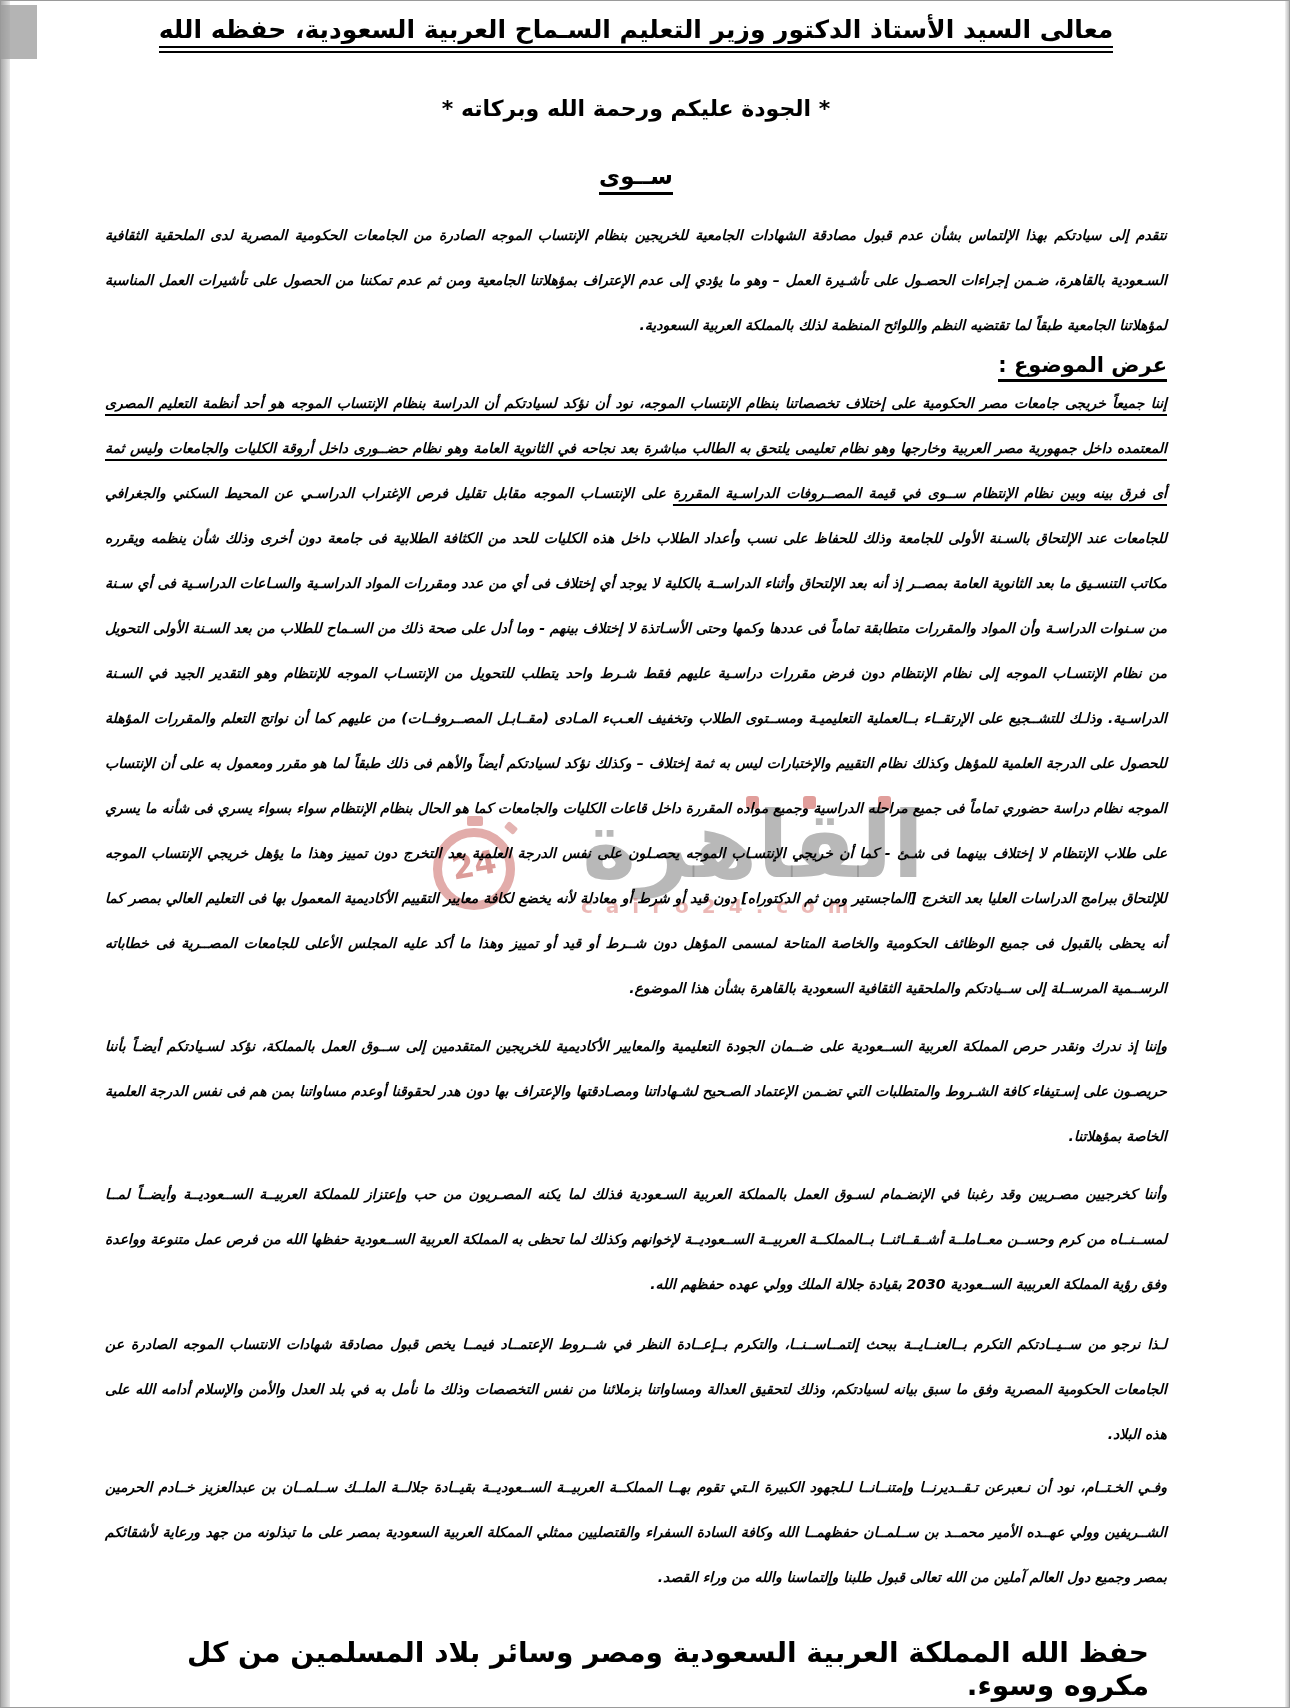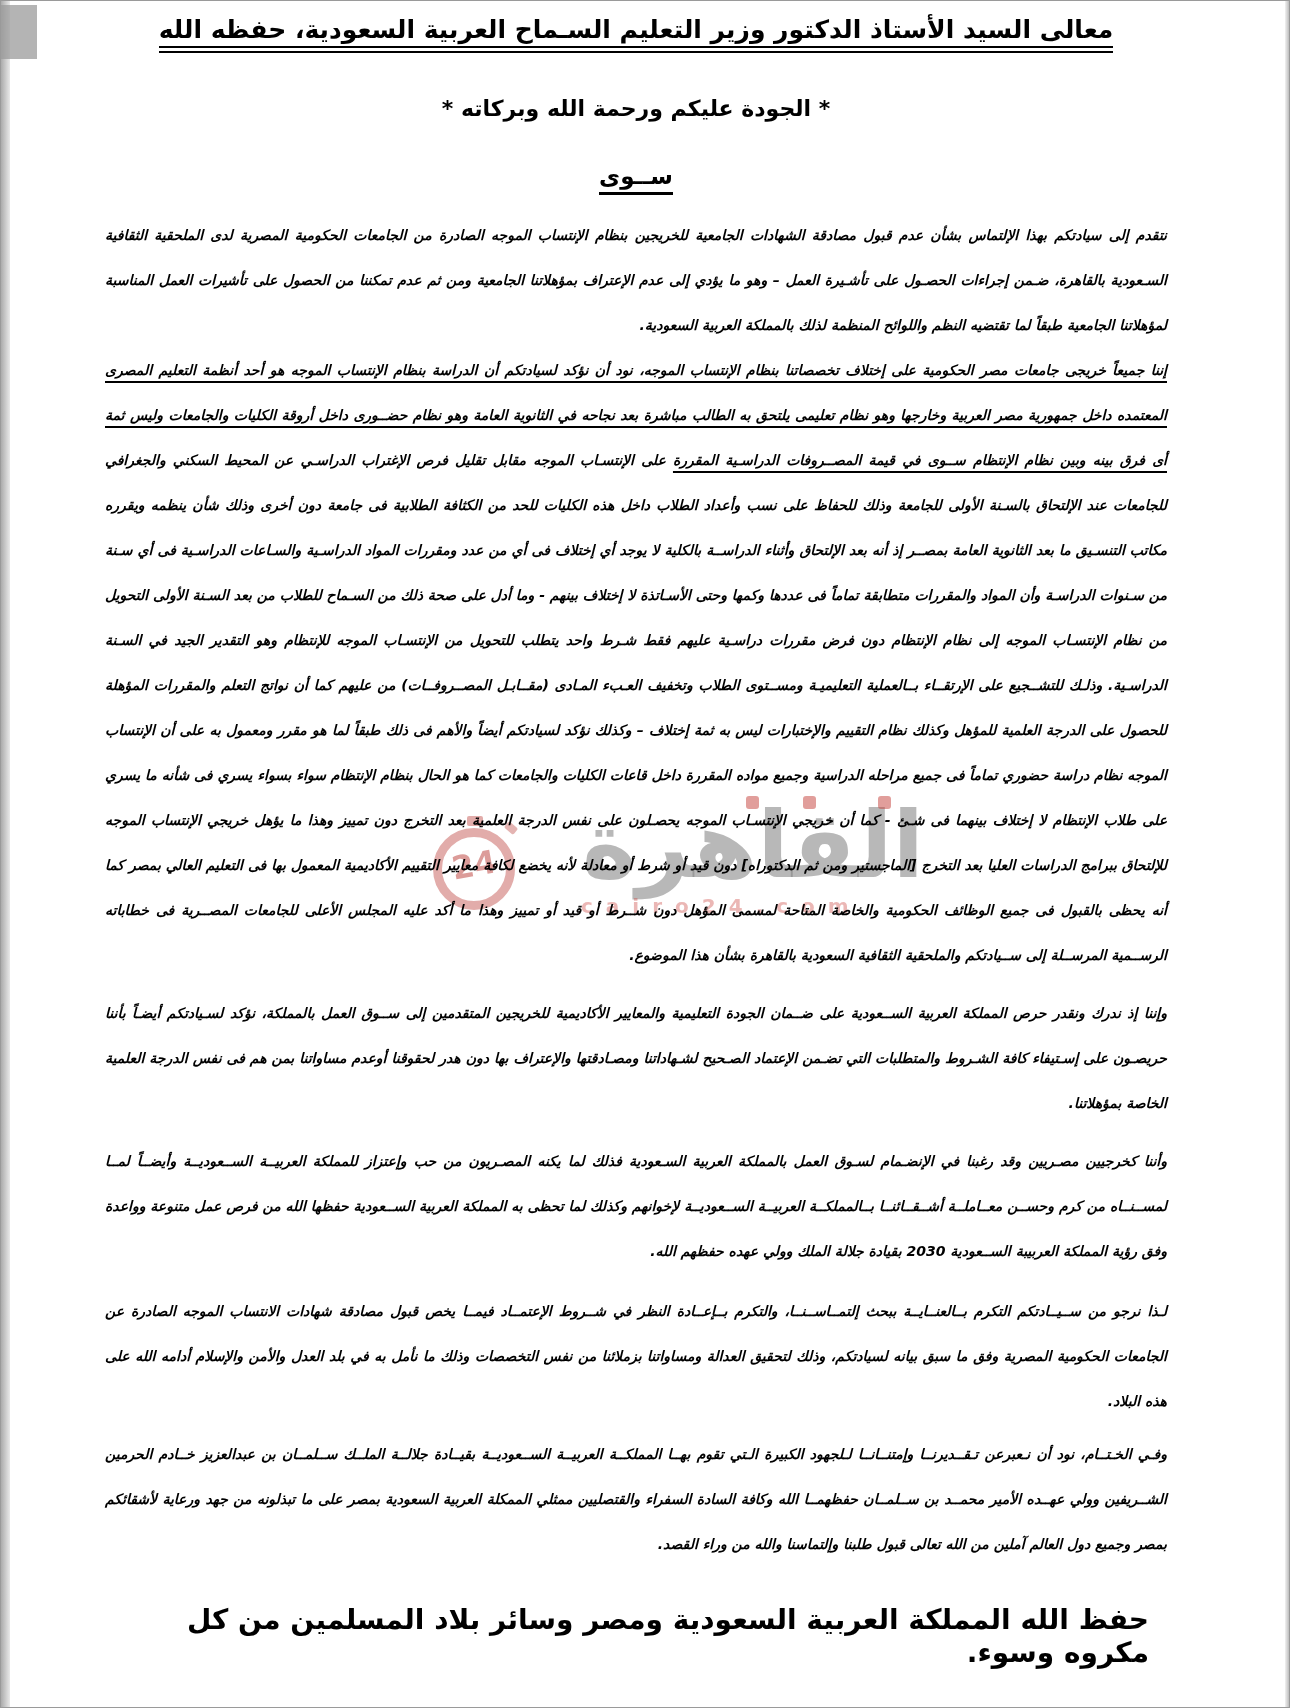--- a/index.html
+++ b/index.html
@@ -114,20 +114,23 @@
     </div>
 
     <div class="salam">* الجودة عليكم ورحمة الله وبركاته *</div>
 
     <div class="iltimas">
       <span class="u1">ســوى</span>
     </div>
 
     <div class="para p1">نتقدم إلى سيادتكم بهذا الإلتماس بشأن عدم قبول مصادقة الشهادات الجامعية للخريجين بنظام الإنتساب الموجه الصادرة من الجامعات الحكومية المصرية لدى الملحقية الثقافية السـعودية بالقاهرة، ضـمن إجراءات الحصـول على تأشـيرة العمل – وهو ما يؤدي إلى عدم الإعتراف بمؤهلاتنا الجامعية ومن ثم عدم تمكننا من الحصول على تأشيرات العمل المناسبة لمؤهلاتنا الجامعية طبقاً لما تقتضيه النظم واللوائح المنظمة لذلك بالمملكة العربية السعودية.</div>
 
+    <div class="h-subject">
+      <span class="u1">عرض الموضوع :</span>
+    </div>
 
     <div class="para p2"><span class="uline">إننا جميعاً خريجى جامعات مصر الحكومية على إختلاف تخصصاتنا بنظام الإنتساب الموجه، نود أن نؤكد لسيادتكم أن الدراسة بنظام الإنتساب الموجه هو أحد أنظمة التعليم المصرى المعتمده داخل جمهورية مصر العربية وخارجها وهو نظام تعليمى يلتحق به الطالب مباشرة بعد نجاحه في الثانوية العامة وهو نظام حضــورى داخل أروقة الكليات والجامعات وليس ثمة أى فرق بينه وبين نظام الإنتظام ســوى في قيمة المصــروفات الدراسـية المقررة</span><span> على الإنتسـاب الموجه مقابل تقليل فرص الإغتراب الدراسـي عن المحيط السكني والجغرافي للجامعات عند الإلتحاق بالسـنة الأولى للجامعة وذلك للحفاظ على نسب وأعداد الطلاب داخل هذه الكليات للحد من الكثافة الطلابية فى جامعة دون أخرى وذلك شأن ينظمه ويقرره مكاتب التنسـيق ما بعد الثانوية العامة بمصــر إذ أنه بعد الإلتحاق وأثناء الدراســة بالكلية لا يوجد أي إختلاف فى أي من عدد ومقررات المواد الدراسـية والسـاعات الدراسـية فى أي سـنة من سـنوات الدراسـة وأن المواد والمقررات متطابقة تماماً فى عددها وكمها وحتى الأسـاتذة لا إختلاف بينهم - وما أدل على صحة ذلك من السـماح للطلاب من بعد السـنة الأولى التحويل من نظام الإنتسـاب الموجه إلى نظام الإنتظام دون فرض مقررات دراسـية عليهم فقط شـرط واحد يتطلب للتحويل من الإنتسـاب الموجه للإنتظام وهو التقدير الجيد في السـنة الدراسـية. وذلـك للتشــجيع على الإرتقــاء بــالعملية التعليميـة ومســتوى الطلاب وتخفيف العـبء المـادى (مقــابـل المصــروفــات) من عليهم كما أن نواتج التعلم والمقررات المؤهلة للحصول على الدرجة العلمية للمؤهل وكذلك نظام التقييم والإختبارات ليس به ثمة إختلاف – وكذلك نؤكد لسيادتكم أيضاً والأهم فى ذلك طبقاً لما هو مقرر ومعمول به على أن الإنتساب الموجه نظام دراسة حضوري تماماً فى جميع مراحله الدراسية وجميع مواده المقررة داخل قاعات الكليات والجامعات كما هو الحال بنظام الإنتظام سواء بسواء يسري فى شأنه ما يسري على طلاب الإنتظام لا إختلاف بينهما فى شـئ - كما أن خريجي الإنتسـاب الموجه يحصـلون على نفس الدرجة العلمية بعد التخرج دون تمييز وهذا ما يؤهل خريجي الإنتساب الموجه للإلتحاق ببرامج الدراسات العليا بعد التخرج [الماجستير ومن ثم الدكتوراه] دون قيد أو شرط أو معادلة لأنه يخضع لكافة معايير التقييم الأكاديمية المعمول بها فى التعليم العالي بمصر كما أنه يحظى بالقبول فى جميع الوظائف الحكومية والخاصة المتاحة لمسمى المؤهل دون شــرط أو قيد أو تمييز وهذا ما أكد عليه المجلس الأعلى للجامعات المصــرية فى خطاباته الرســمية المرســلة إلى ســيادتكم والملحقية الثقافية السعودية بالقاهرة بشأن هذا الموضوع.</span></div>
 
     <div class="para p3">وإننا إذ ندرك ونقدر حرص المملكة العربية الســعودية على ضــمان الجودة التعليمية والمعايير الأكاديمية للخريجين المتقدمين إلى ســوق العمل بالمملكة، نؤكد لسـيادتكم أيضـاً بأننا حريصـون على إسـتيفاء كافة الشـروط والمتطلبات التي تضـمن الإعتماد الصـحيح لشـهاداتنا ومصـادقتها والإعتراف بها دون هدر لحقوقنا أوعدم مساواتنا بمن هم فى نفس الدرجة العلمية الخاصة بمؤهلاتنا.</div>
 
     <div class="para p4">وأننا كخرجيين مصـريين وقد رغبنا في الإنضـمام لسـوق العمل بالمملكة العربية السـعودية فذلك لما يكنه المصـريون من حب وإعتزاز للمملكة العربيــة الســعوديــة وأيضــاً لمــا لمســنــاه من كرم وحســن معــاملــة أشــقــائنــا بــالمملكــة العربيــة الســعوديــة لإخوانهم وكذلك لما تحظى به المملكة العربية الســعودية حفظها الله من فرص عمل متنوعة وواعدة وفق رؤية المملكة العربيبة الســعودية 2030 بقيادة جلالة الملك وولي عهده حفظهم الله.</div>
 
     <div class="para p5">لـذا نرجو من ســيــادتكم التكرم بــالعنــايــة ببحث إلتمــاســنــا، والتكرم بــإعــادة النظر في شــروط الإعتمــاد فيمــا يخص قبول مصادقة شهادات الانتساب الموجه الصادرة عن الجامعات الحكومية المصرية وفق ما سبق بيانه لسيادتكم، وذلك لتحقيق العدالة ومساواتنا بزملائنا من نفس التخصصات وذلك ما نأمل به في بلد العدل والأمن والإسلام أدامه الله على هذه البلاد.</div>
 
     <div class="para p6">وفـي الخـتــام، نود أن نـعبرعن تـقــديرنــا وإمتنــانــا لـلجهود الكبيرة الـتي تقوم بهــا المملكــة العربيــة الســعوديــة بقيــادة جلالــة الملــك ســلمــان بن عبدالعزيز خــادم الحرمين الشــريفين وولي عهــده الأمير محمــد بن ســلمــان  حفظهمــا الله وكافة السادة السفراء والقتصليين ممثلي الممكلة العربية السعودية بمصر على ما تبذلونه من جهد ورعاية لأشقائكم بمصر وجميع دول العالم آملين من الله تعالى قبول طلبنا وإلتماسنا والله من وراء القصد.</div>

